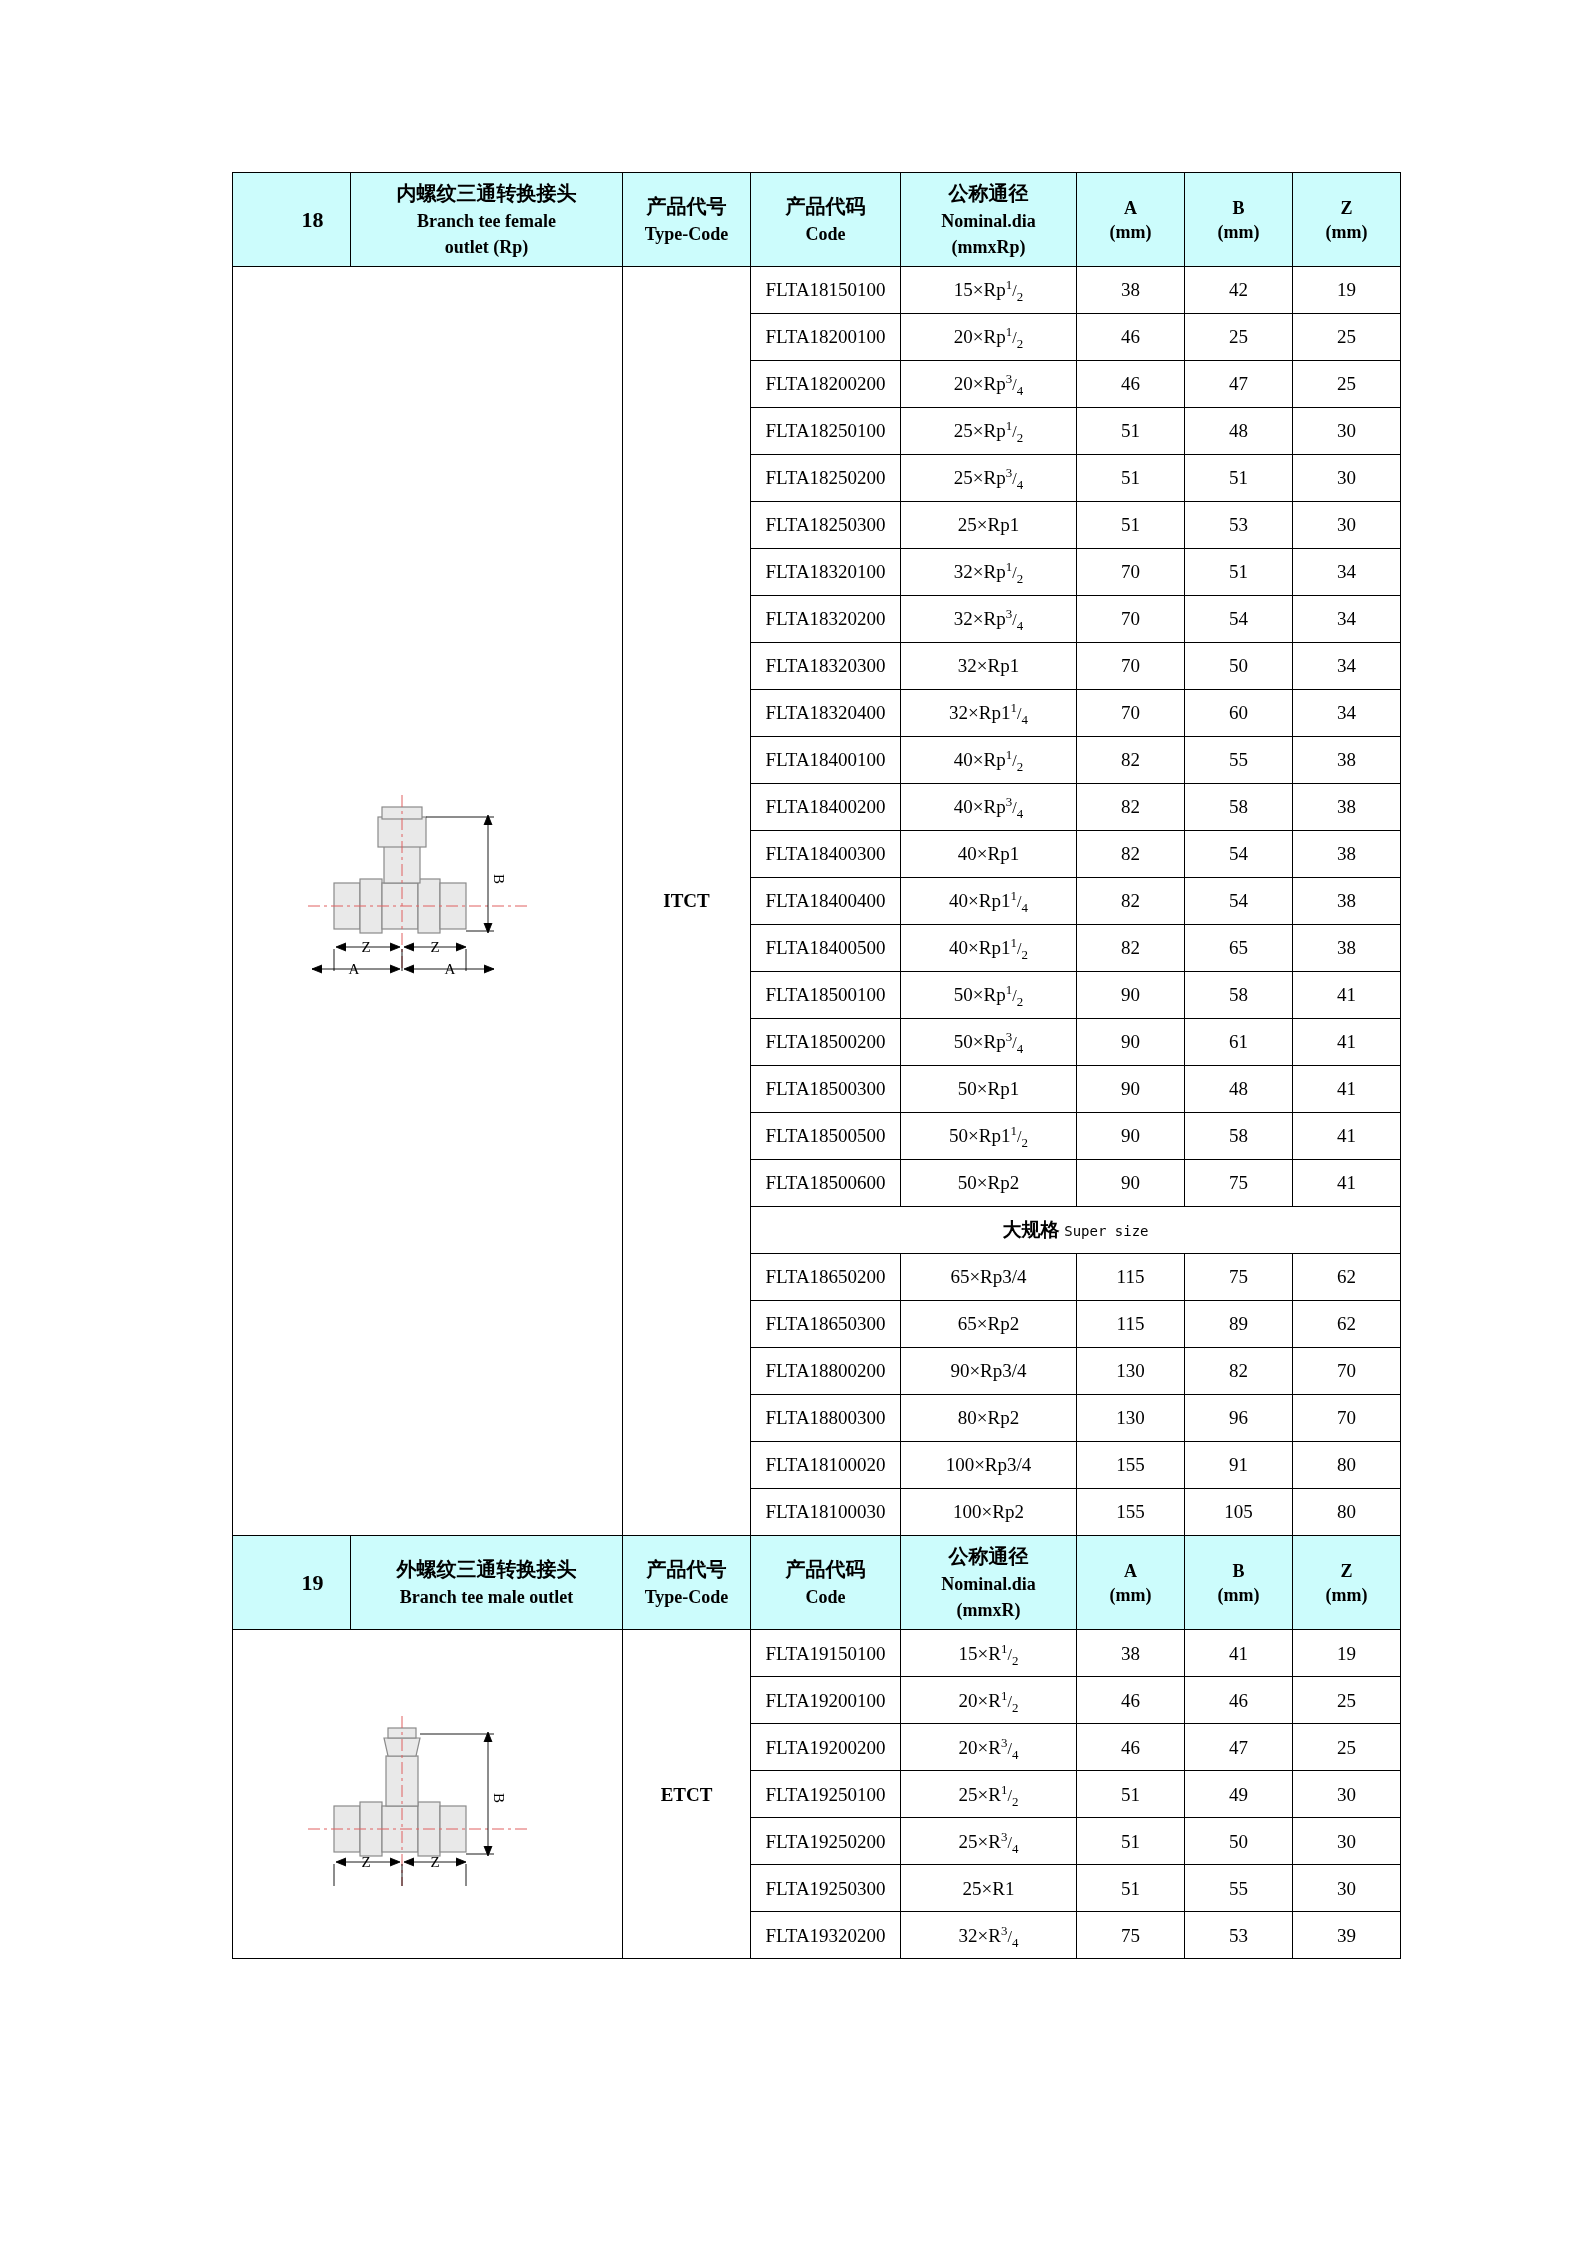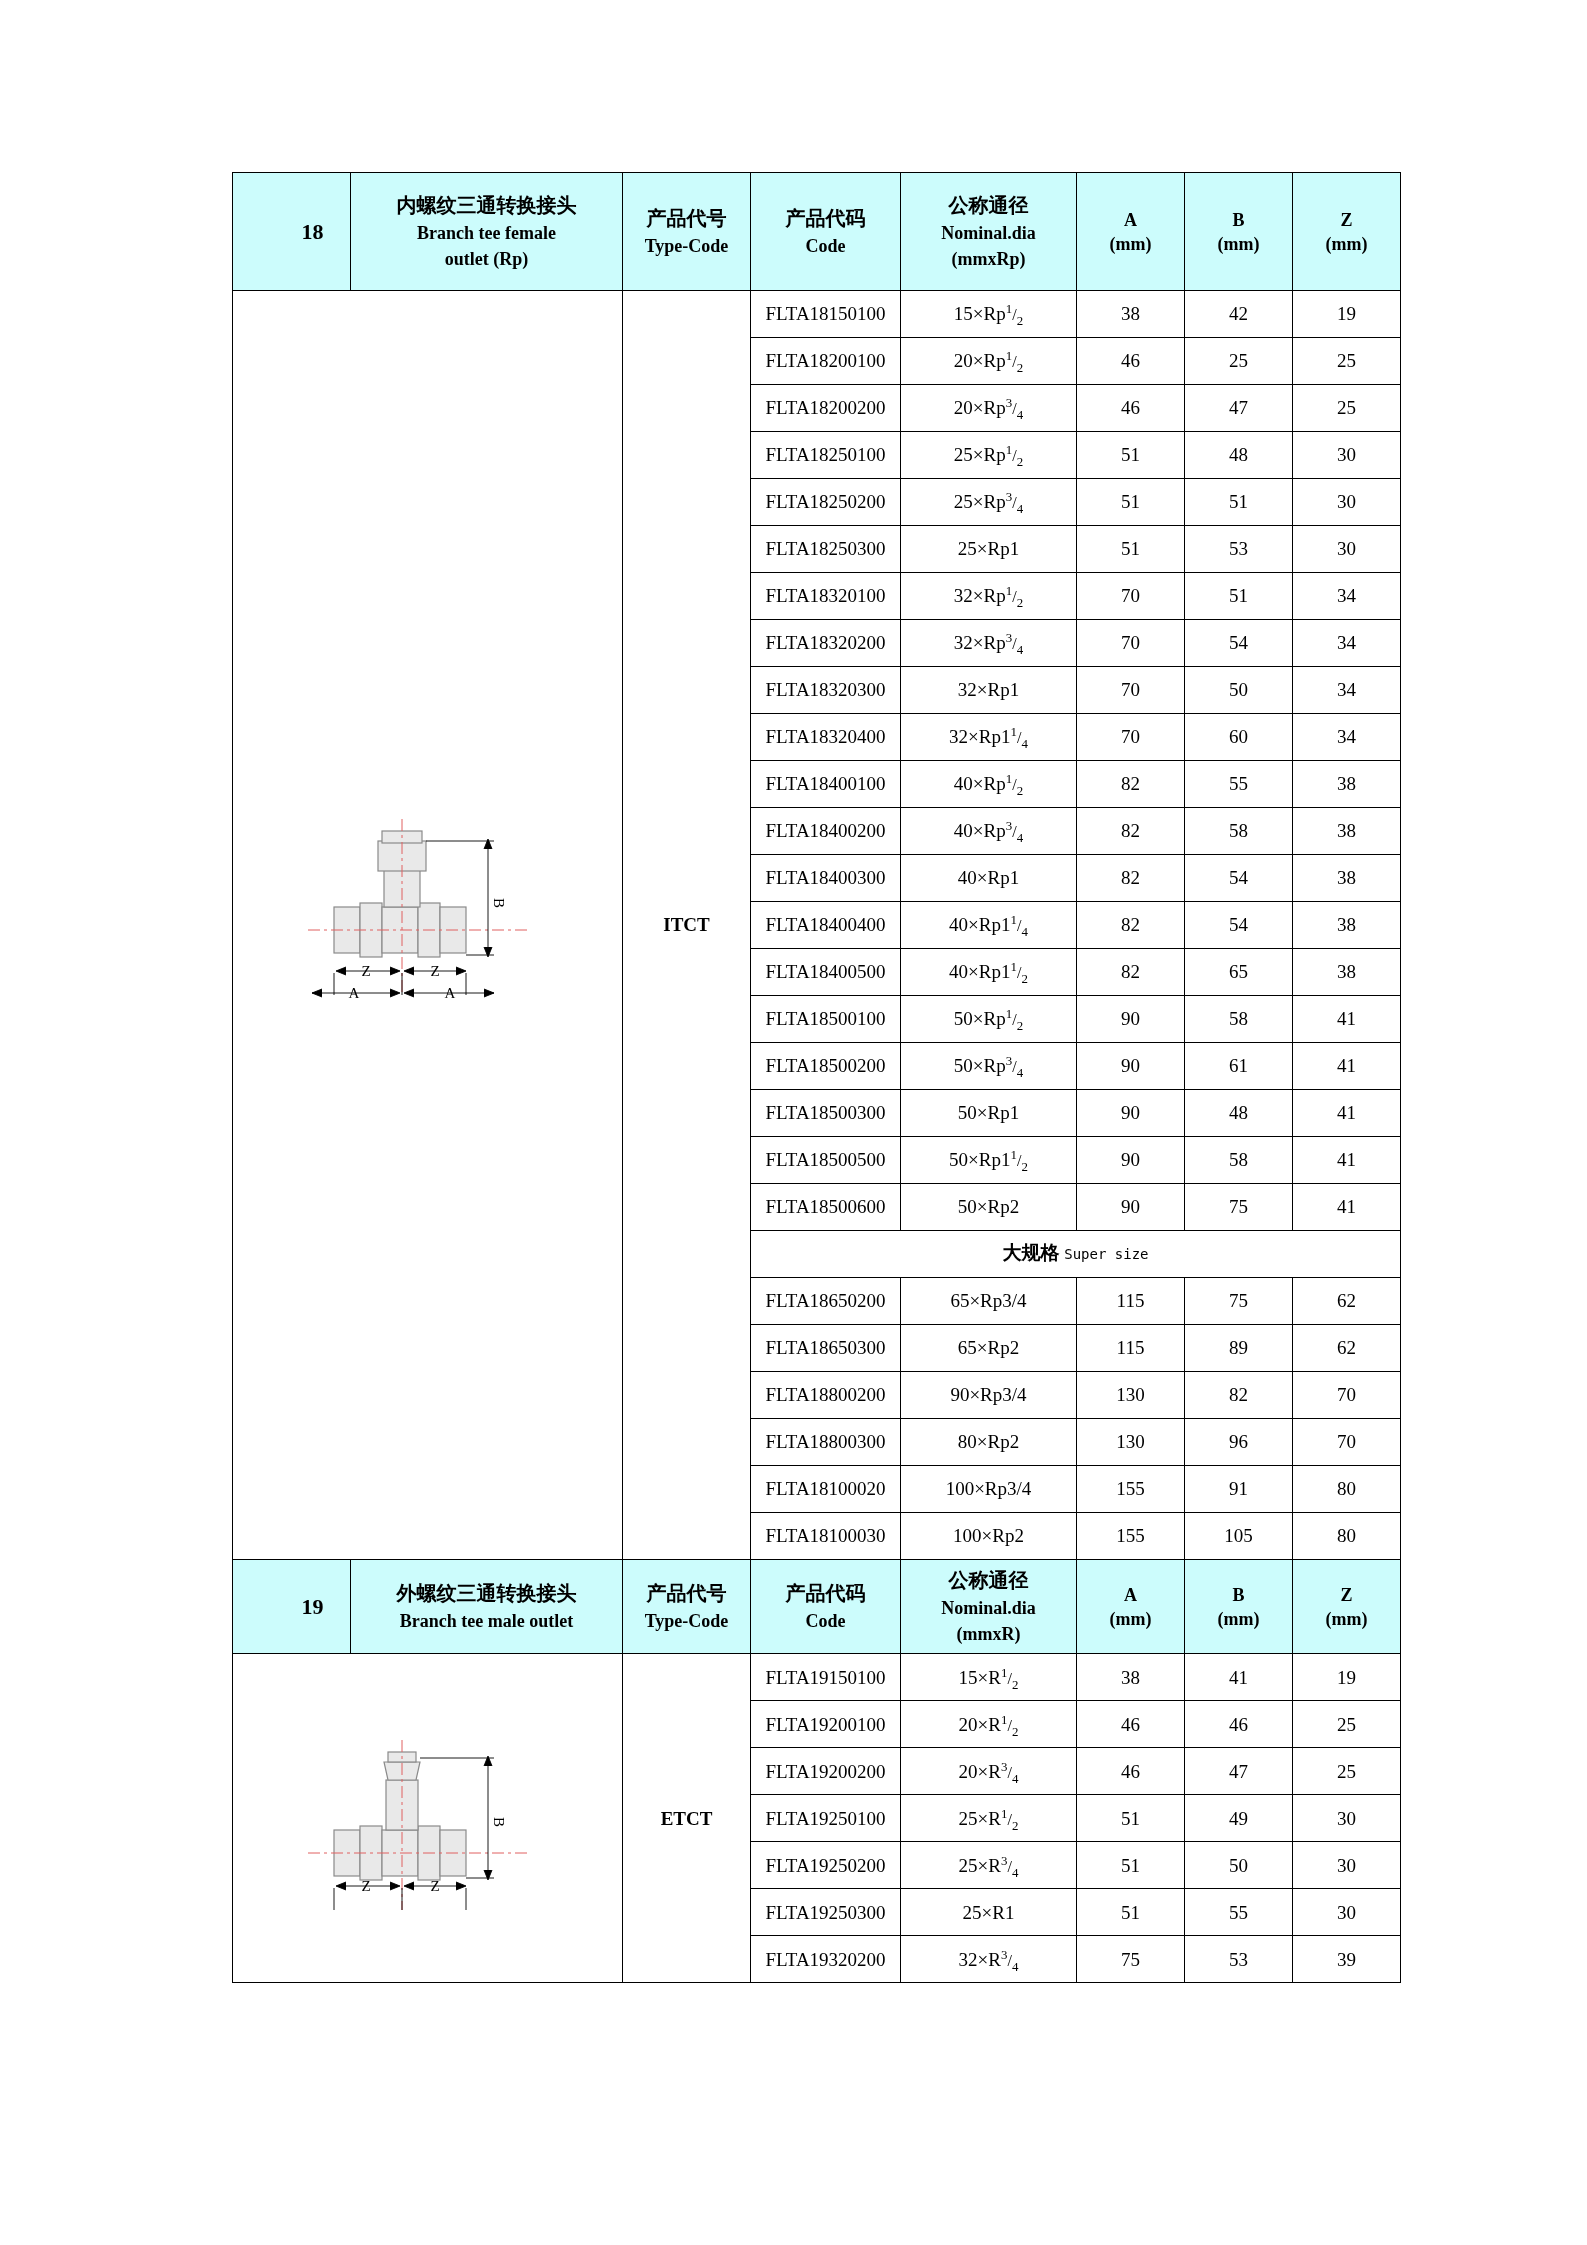--- a/index.html
+++ b/index.html
@@ -70,21 +70,21 @@
     font-weight: bold;
     display: block;
     line-height: 1.3;
   }
   .hdr.num {
     font-size: 22px;
     font-weight: bold;
     padding-left: 42px;
   }
   td.hdr.namecell {
-    padding: 18px 4px;
+    padding: 6px 4px;
   }
   td.hdr.diacell, td.hdr.codecell, td.hdr.typecell {
     padding: 6px 2px;
   }
   td.datarow {
     height: 46px;
     font-size: 19px;
   }
   td.code-cell {
     font-family: "Liberation Serif", serif;
@@ -111,21 +111,21 @@
     line-height: 0;
   }
   .slash { font-size: 0.85em; }
   td.super-size {
     text-align: left;
     padding-left: 12px;
     font-size: 19px;
     height: 46px;
   }
   td.super-size .cn {
-    font-family: Liberation Mono, monospace;
+    font-family: Liberation Serif, serif;
     font-weight: bold;
     font-size: 19px;
   }
   td.super-size .en {
     font-family: "DejaVu Sans Mono", monospace;
     font-size: 14px;
   }
   td.figure {
     vertical-align: middle;
     position: relative;

